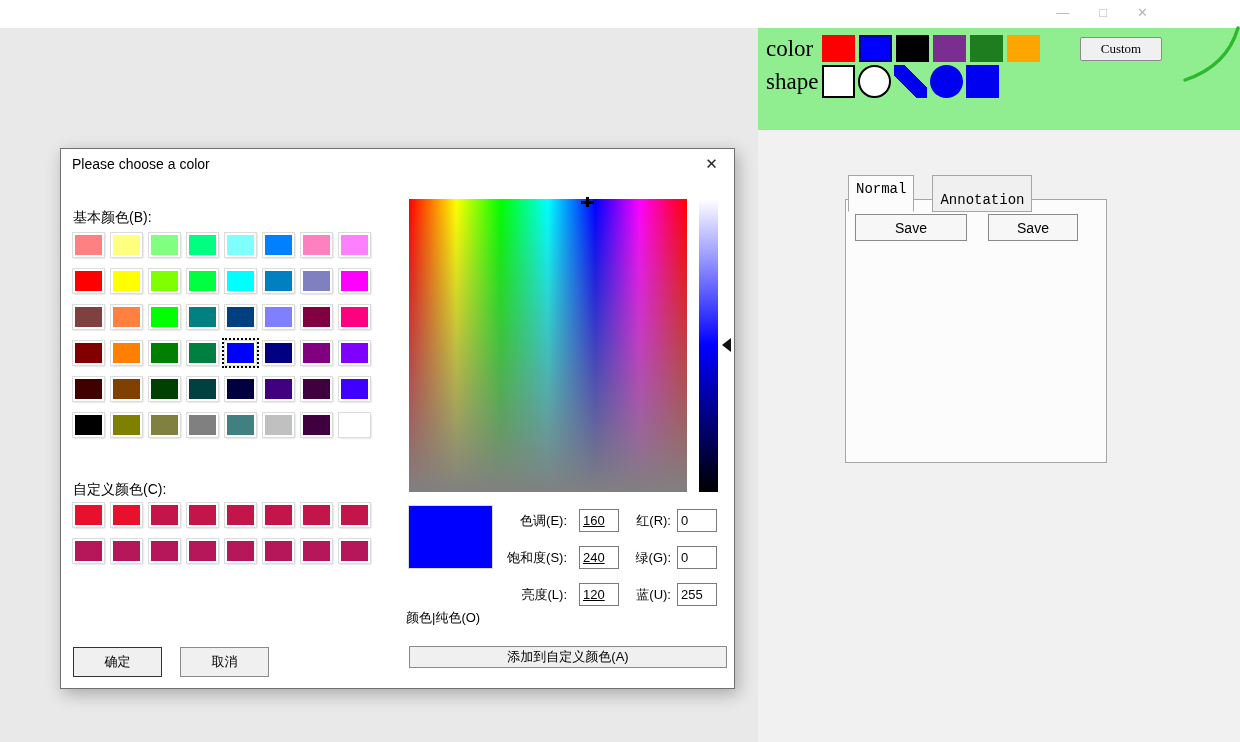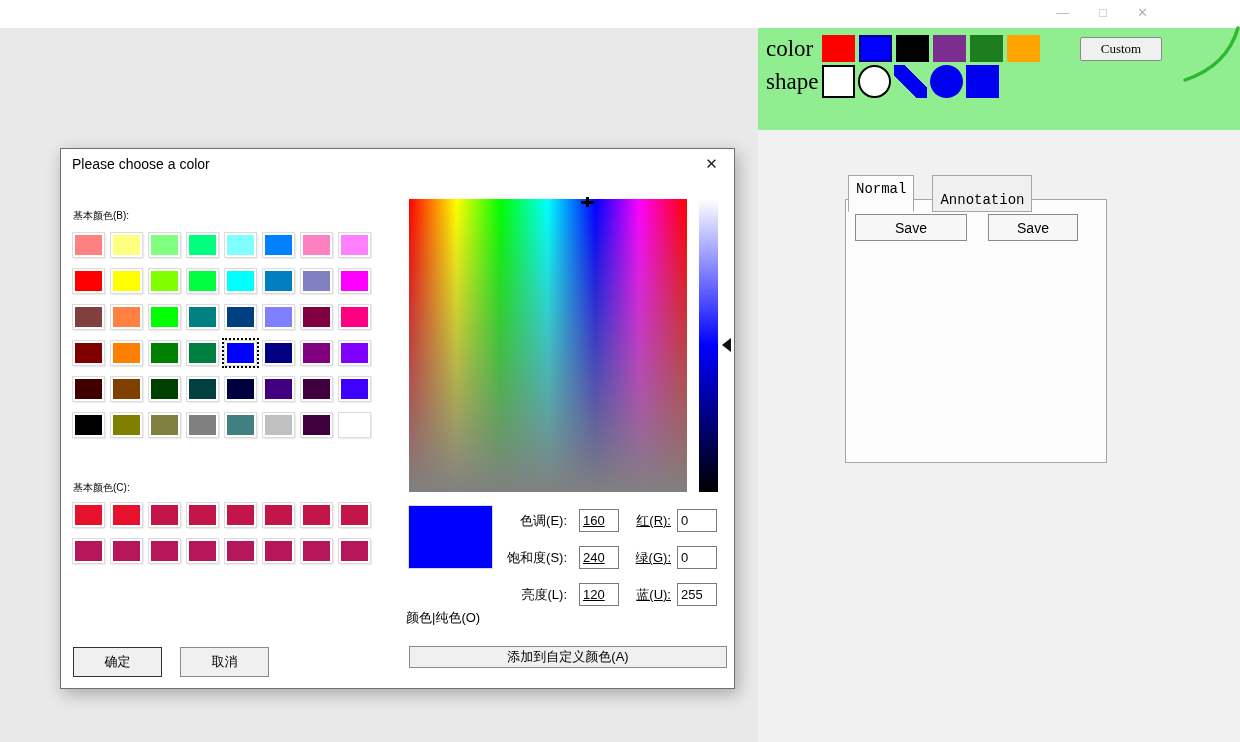--- a/index.html
+++ b/index.html
@@ -42,21 +42,21 @@
   .tab-pane { position:absolute; left:87px; top:171px; width:262px; height:264px; border:1px solid #a6a6a6; background:#fcfcfc; }
   .panel-btn { position:absolute; background:#f7f7f7; border:1px solid #8a8a8a; font-size:14px; height:27px; }
   .save-btn { left:97px; top:186px; width:112px; }
   .load-btn { left:230px; top:186px; width:90px; }
 
   
   .dialog { position:absolute; left:60px; top:148px; width:675px; height:541px; background:#fff; border:1px solid #707070; box-shadow:3px 5px 16px rgba(0,0,0,0.28); }
   .dlg-titlebar { position:absolute; left:0; top:0; width:100%; height:30px; background:#fff; display:flex; align-items:center; }
   .dlg-title { font-size:14px; padding-left:11px; flex:1; color:#000; }
   .dlg-close { width:45px; text-align:center; font-size:15px; color:#222; cursor:default; }
-  .dlg-label { position:absolute; font-size:10px; color:#000; }
+  .dlg-label { position:absolute; font-size:14px; color:#000; }
   .grid8 { position:absolute; display:grid; grid-template-columns:repeat(8, 31px); column-gap:7px; row-gap:12px; }
   .dlg-swatch { width:31px; height:24px; border:2px solid #fff; box-shadow:0 0 0 1px #dcdcdc, 1px 1px 2px rgba(0,0,0,0.25); }
   .dlg-swatch.selected { outline:2px dotted #000; outline-offset:1px; }
   .dlg-btn { position:absolute; background:#f0f0f0; border:1px solid #8a8a8a; font-size:13px; color:#000; }
   .btn-define { left:12px; top:458px; width:322px; height:29px; background:#f5f5f5; border:1px solid #c9c9c9; color:#9f9f9f; }
   .btn-ok { left:12px; top:498px; width:89px; height:30px; border:1px solid #333; }
   .btn-cancel { left:119px; top:498px; width:89px; height:30px; }
   .btn-add { left:348px; top:497px; width:318px; height:22px; }
   .hsv-field { position:absolute; left:348px; top:50px; width:278px; height:293px;
     background:
@@ -67,21 +67,21 @@
   .field-cursor::before { content:""; position:absolute; left:0; top:4px; width:13px; height:3px; background:#000; }
   .field-cursor::after { content:""; position:absolute; left:5px; top:0; width:3px; height:10px; background:#000; }
   .lum-bar { position:absolute; left:638px; top:50px; width:19px; height:293px;
     background:linear-gradient(to bottom, #ffffff 0%, #0000ff 50%, #000000 100%); }
   .lum-arrow { position:absolute; left:661px; top:189px; width:0; height:0;
     border-top:7px solid transparent; border-bottom:7px solid transparent; border-right:9px solid #111; }
   .preview { position:absolute; left:348px; top:357px; width:83px; height:62px; box-shadow:0 0 0 1px #dcdcdc; }
   .fld-row { position:absolute; height:26px; }
   .row1 { top:360px; } .row2 { top:397px; } .row3 { top:434px; }
   .fld-label { position:absolute; font-size:13px; line-height:24px; text-align:right; color:#000; }
-  .lblL { left:430px; width:76px; } .lblR { left:558px; width:52px;text-decoration:underline; }
+  .lblL { left:430px; width:76px; } .lblR { left:558px; width:52px; }
   .fld-input { position:absolute; width:40px; height:23px; border:1px solid #7a7a7a; font-size:13px; padding:2px 3px; font-family:"Liberation Sans", sans-serif; }
   .inpL { left:518px;text-decoration:underline; } .inpR { left:616px; }
   .solid-label { left:345px; top:460px; font-size:13px; }
 </style>
 </head>
 <body>
 
 <div class="app">
 
   <div class="titlebar">
@@ -186,21 +186,21 @@
         <div class="dlg-swatch" style="background: rgb(0, 0, 0);"></div>
         <div class="dlg-swatch" style="background: rgb(128, 128, 0);"></div>
         <div class="dlg-swatch" style="background: rgb(128, 128, 64);"></div>
         <div class="dlg-swatch" style="background: rgb(128, 128, 128);"></div>
         <div class="dlg-swatch" style="background: rgb(64, 128, 128);"></div>
         <div class="dlg-swatch" style="background: rgb(192, 192, 192);"></div>
         <div class="dlg-swatch" style="background: rgb(64, 0, 64);"></div>
         <div class="dlg-swatch" style="background: rgb(255, 255, 255);"></div>
       </div>
 
-    <span class="dlg-label" style="left:12px; top:332px;">基本颜色(C):</span>
+    <span class="dlg-label" style="left:12px; top:332px;">自定义颜色(C):</span>
     <div class="grid8" style="left:12px; top:354px;">
         <div class="dlg-swatch" style="background: rgb(232, 17, 45);"></div>
         <div class="dlg-swatch" style="background: rgb(232, 17, 45);"></div>
         <div class="dlg-swatch" style="background: rgb(196, 21, 74);"></div>
         <div class="dlg-swatch" style="background: rgb(196, 21, 74);"></div>
         <div class="dlg-swatch" style="background: rgb(196, 21, 74);"></div>
         <div class="dlg-swatch" style="background: rgb(196, 21, 74);"></div>
         <div class="dlg-swatch" style="background: rgb(196, 21, 74);"></div>
         <div class="dlg-swatch" style="background: rgb(196, 21, 74);"></div>
         <div class="dlg-swatch" style="background: rgb(181, 23, 90);"></div>

